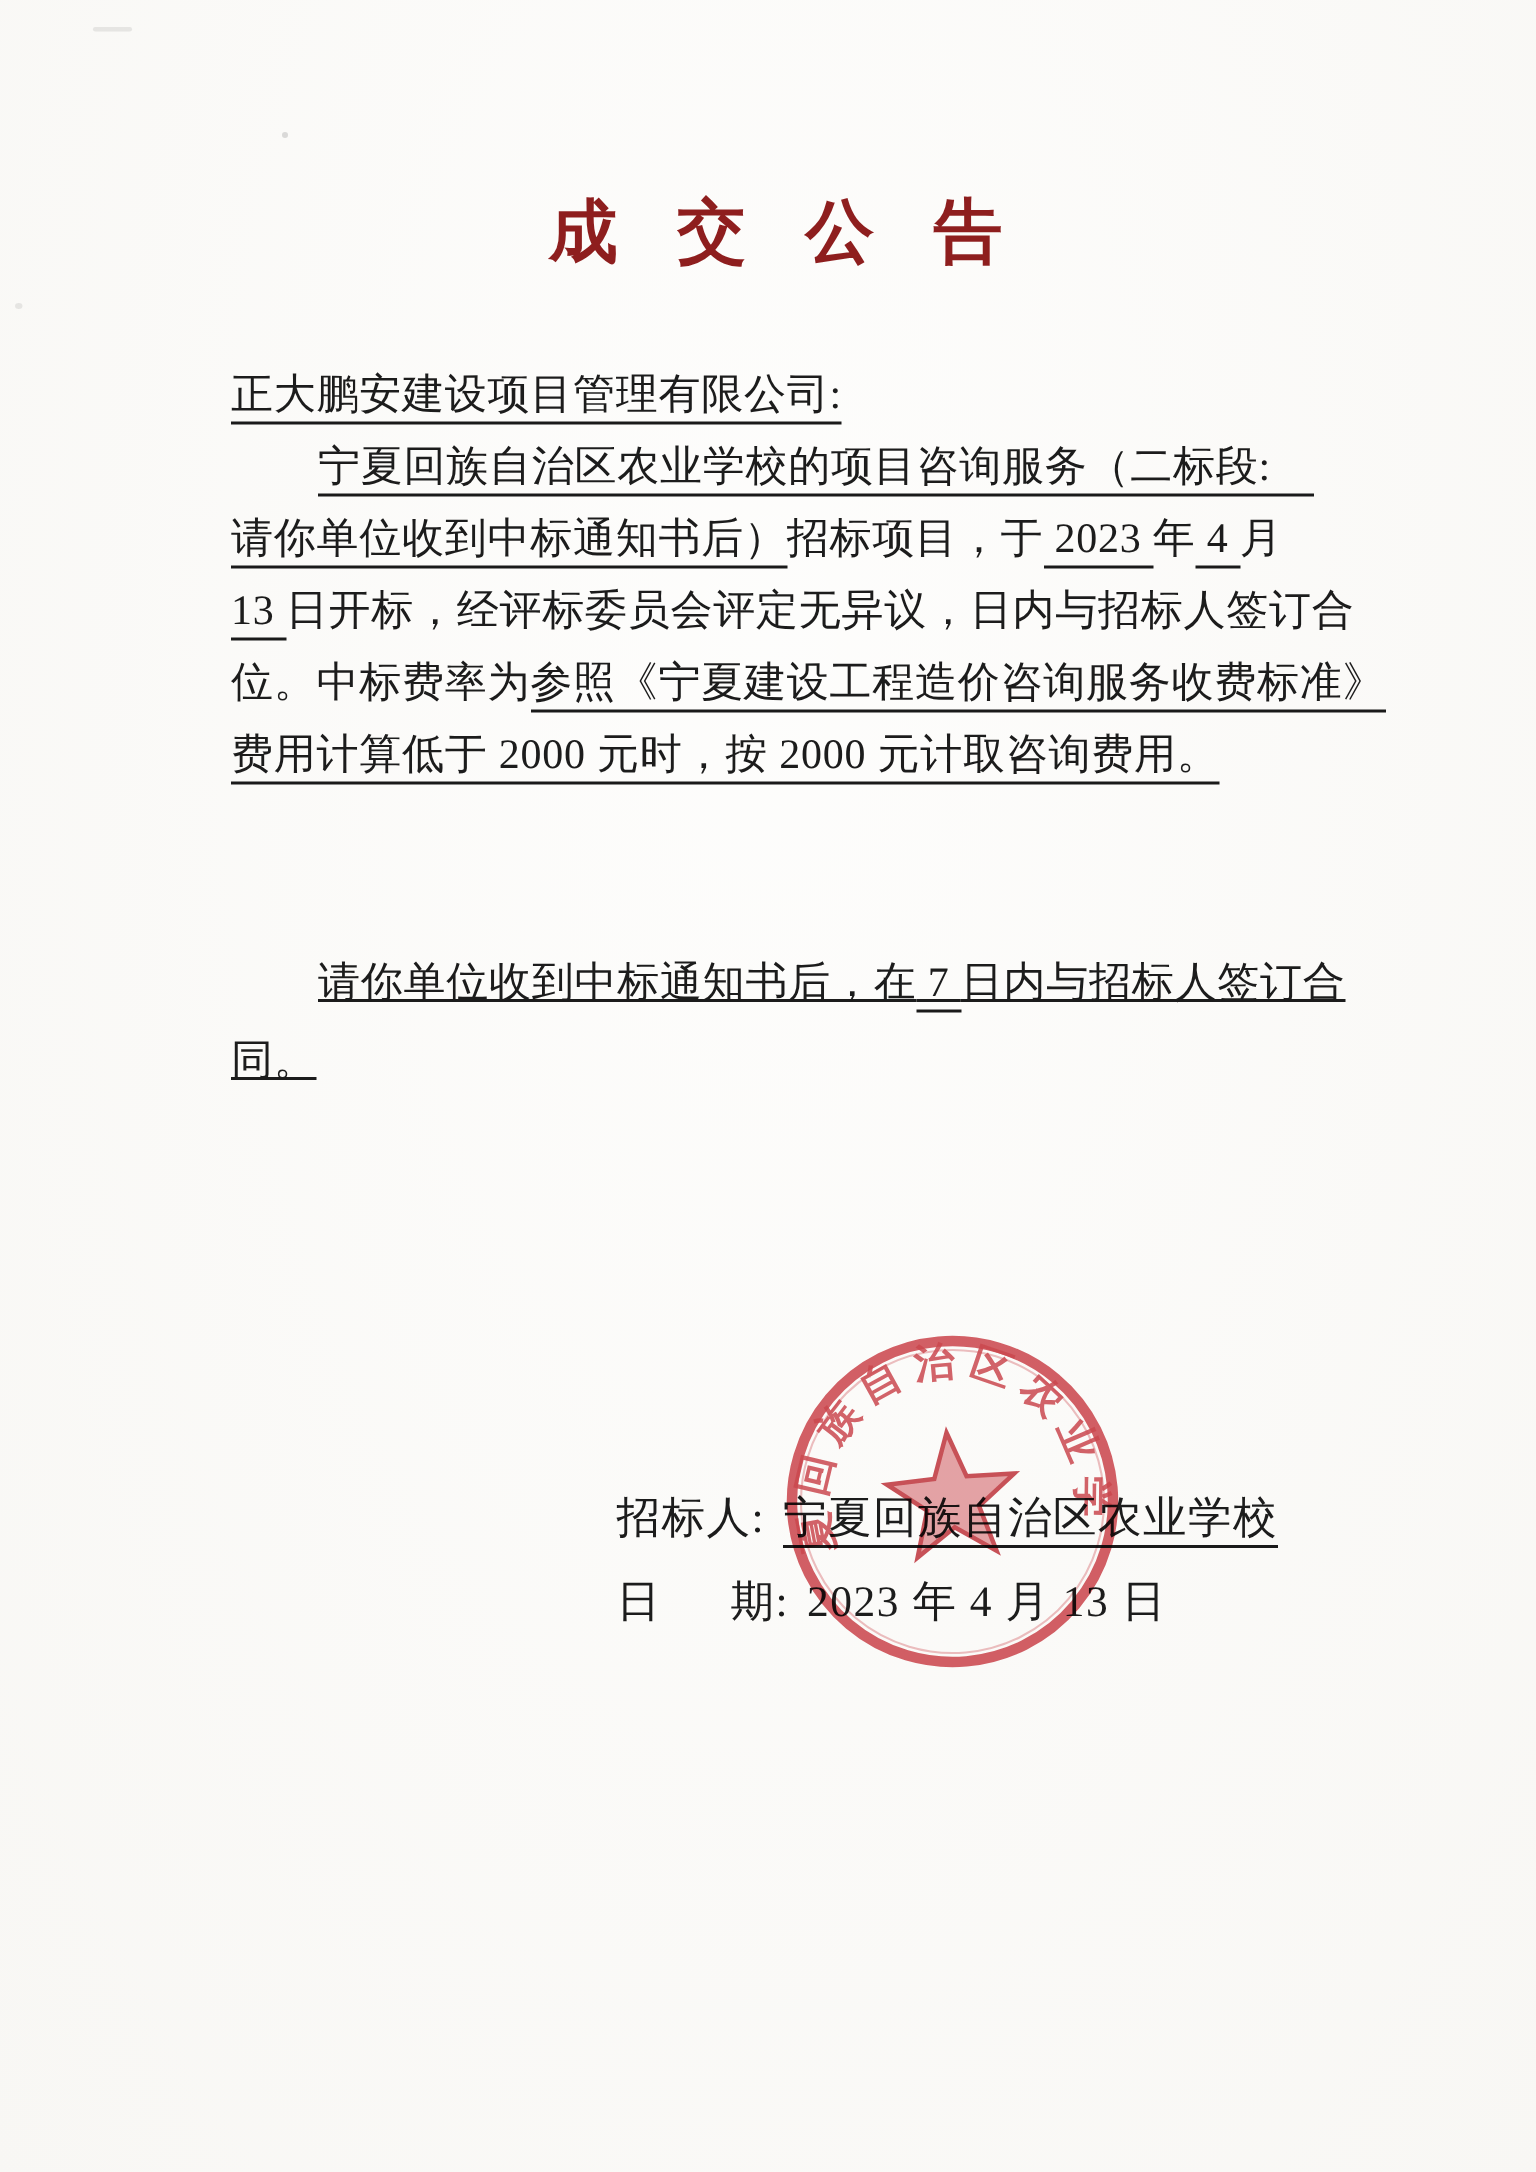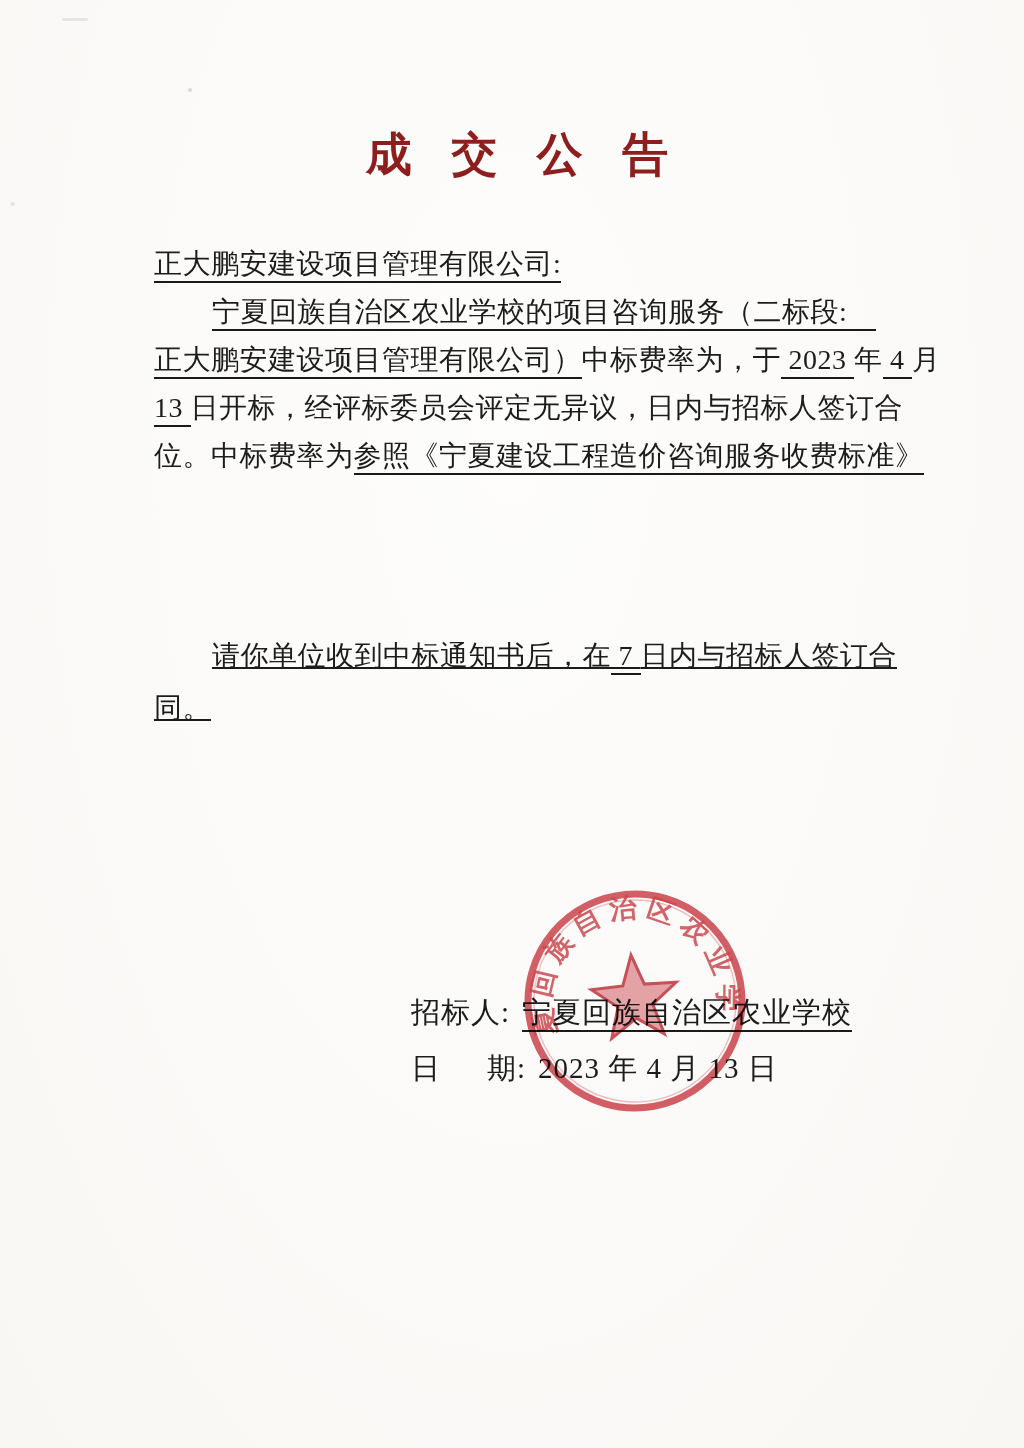--- a/index.html
+++ b/index.html
@@ -101,23 +101,24 @@
 
   <div class="speck speck1"></div>
   <div class="speck speck2"></div>
   <div class="speck speck3"></div>
 
   <div class="doc-title">成 交 公 告</div>
 
   <div class="body-text" id="body-lines">
       <div class="line"><span class="u">正大鹏安建设项目管理有限公司:</span></div>
       <div class="line"><span class="indent"></span><span class="u">宁夏回族自治区农业学校的项目咨询服务（二标段:　</span></div>
-      <div class="line"><span class="u">正大鹏安建设项目管理有限公司）</span><span>中标费率为，于</span><span class="u"> 2023 </span><span>年</span><span class="u"> 4 </span><span>月</span></div>
+      <div class="line"><span class="u">请你单位收到中标通知书后）</span><span>招标项目，于</span><span class="u"> 2023 </span><span>年</span><span class="u"> 4 </span><span>月</span></div>
       <div class="line"><span class="u">13 </span><span>日开标，经评标委员会评定无异议，日内与招标人签订合</span></div>
       <div class="line"><span>位。中标费率为</span><span class="u">参照《宁夏建设工程造价咨询服务收费标准》</span></div>
+      <div class="line"><span class="u">费用计算低于 2000 元时，按 2000 元计取咨询费用。 </span></div>
     </div>
 
   <div class="body-text para2" id="para2-lines" style="position:absolute; top:596px;">
       <div class="line"><span class="indent"></span><span>请你单位收到中标通知书后，在</span><span class="u"> 7 </span><span>日内与招标人签订合</span></div>
       <div class="line"><span>同。</span></div>
     </div>
 
   <div class="signature">
     <div class="line">
       <span>招标人:</span><span class="sig-space"></span><span class="u">宁夏回族自治区农业学校</span>

